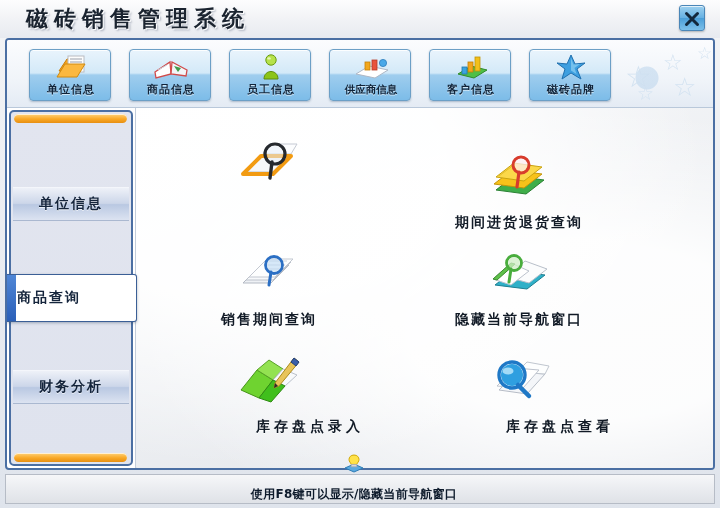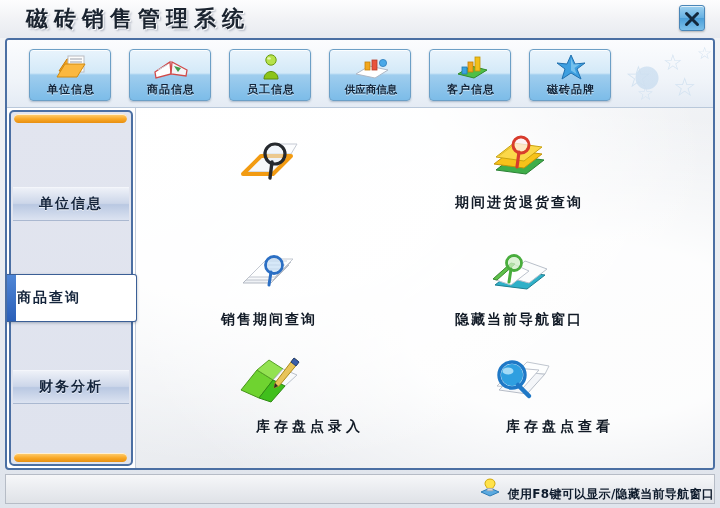--- a/index.html
+++ b/index.html
@@ -132,22 +132,22 @@
     font-family:"DejaVu Sans","Liberation Sans",sans-serif;
     text-shadow:0 1px 0 rgba(255,255,255,.8);
   }
   .tile .cap.sp{ letter-spacing:4px;text-align:right; }
 
   
   #statusbar{
     position:absolute; left:5px; top:474px; width:710px; height:30px;
     background: linear-gradient(180deg,#f6f7f9 0%,#e9ebef 55%,#dfe2e7 100%);
     border:1px solid #b6bcc6;
-    display:flex; align-items:flex-end; justify-content:flex-end;
-    gap:7px;
+    display:flex; align-items:center; justify-content:flex-end;
+    padding-right:12px; gap:7px;flex-direction:column;
   }
   #status-text{
     font-size:12px; font-weight:bold; color:#0d1a2b; letter-spacing:.3px;
     font-family:"DejaVu Sans","Liberation Sans",sans-serif;
   }
 </style>
 </head>
 <body>
 
 <div id="titlebar">
@@ -279,21 +279,21 @@
               <path d="M22 16 L28 6 L56 6 L50 16 Z" fill="#fcfdfe" stroke="#c5cad3" stroke-width="1"></path>
               <path d="M2 36 L20 18 L50 18 L32 36 Z" fill="none" stroke="#f29b12" stroke-width="4" stroke-linejoin="round"></path>
               <circle cx="34" cy="16" r="10" fill="none" stroke="#26292e" stroke-width="3.2"></circle>
               <circle cx="34" cy="16" r="8" fill="#e8eef5" opacity=".55"></circle>
               <path d="M31 24 L29 40" stroke="#26292e" stroke-width="3.4" stroke-linecap="round"></path>
             </g>
           </svg>
         </div>
       </div>
 
-      <div class="tile" style="left:288px; top:16px;">
+      <div class="tile" style="left:288px; top:36px;">
         <div class="ico">
           <svg width="92" height="62" viewBox="0 0 92 62">
             <g transform="translate(17,6)">
               <path d="M6 36 L24 22 L54 26 L36 40 Z" fill="#3fae4a" stroke="#2a8033" stroke-width="1"></path>
               <path d="M4 30 L22 16 L52 20 L34 34 Z" fill="#f7c21a" stroke="#c4940a" stroke-width="1"></path>
               <path d="M6 23 L24 9 L52 13 L34 27 Z" fill="#fbd84a" stroke="#c9a310" stroke-width="1"></path>
               <path d="M9 22 L25 10" stroke="#e3bd2a" stroke-width="1"></path>
               <circle cx="31" cy="11" r="8" fill="none" stroke="#d83c2d" stroke-width="3"></circle>
               <circle cx="31" cy="11" r="6.3" fill="#fdeef0" opacity=".75"></circle>
               <path d="M29 18 L27 33" stroke="#d83c2d" stroke-width="3.2" stroke-linecap="round"></path>

